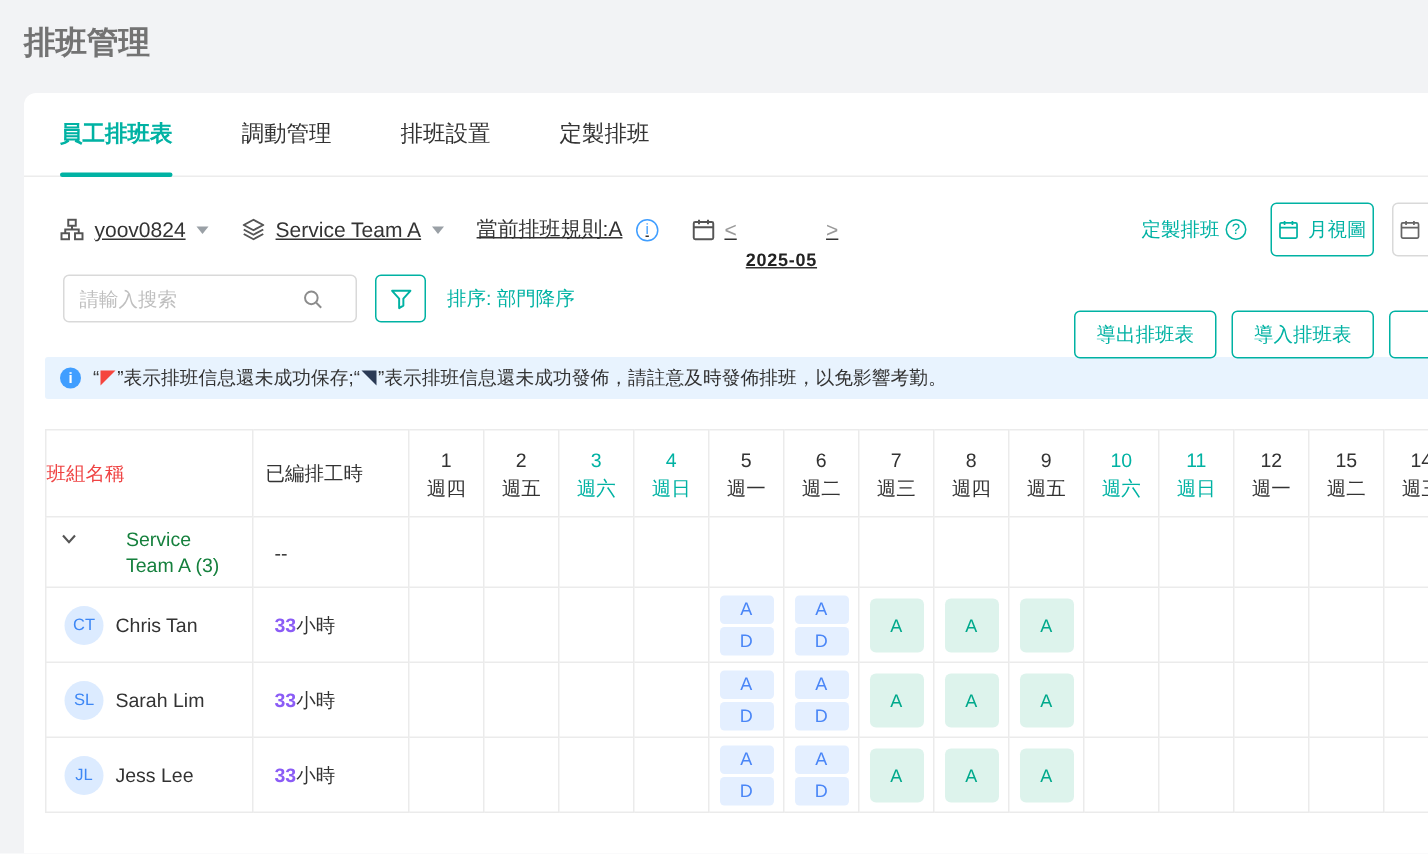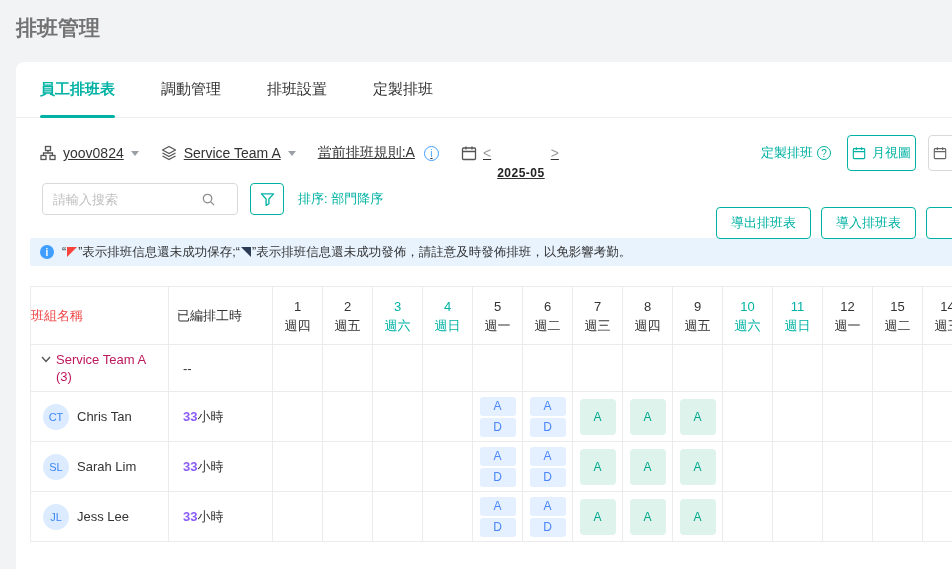--- a/index.html
+++ b/index.html
@@ -59,21 +59,21 @@
   th.namecol { width:138px; text-align:left; padding-left:0; font-size:13px; color:#ef4444; }
   th.hourscol { width:104px; text-align:left; padding-left:8px; }
   th.datecol { width:50px; text-align:center; }
   .day-num { display:block; line-height:18px; margin-bottom:2px; }
   .day-week { display:block; line-height:16px; }
   th.weekend .day-num, th.weekend .day-week { color:#00b2a3; }
 
   tr.group-row td { height:46px; }
   .groupwrap { display:flex; align-items:flex-start; gap:5px; padding:6px 6px 6px 10px; cursor:pointer; }
   .groupwrap svg { margin-top:5px; flex:none; }
-  .gtext { font-size:13px; line-height:17px; color:#be185d; }
+  .gtext { font-size:13px; line-height:17px; color:#15803d;margin-left:28px; }
   td.hourscell { padding-left:14px; text-align:left; }
 
   tr.member-row td { height:50px; }
   .namewrap { display:flex; align-items:center; gap:8px; padding-left:12px; }
   .avatar { width:26px; height:26px; border-radius:50%; background:#dcebff; color:#3d87f5; font-size:11px; display:inline-flex; align-items:center; justify-content:center; flex:none; }
   .member-name { font-size:13px; color:#333; white-space:nowrap; }
   .hnum { color:#8b5cf6;font-weight:bold; }
   .hunit { color:#333; }
   td.shiftcell { text-align:center; vertical-align:middle; padding:0; cursor:pointer; }
   .badge-sm { display:block; width:36px; height:19px; line-height:19px; margin:2px auto; background:#e4efff; color:#4a86f7; border-radius:3px; font-size:12px; }

